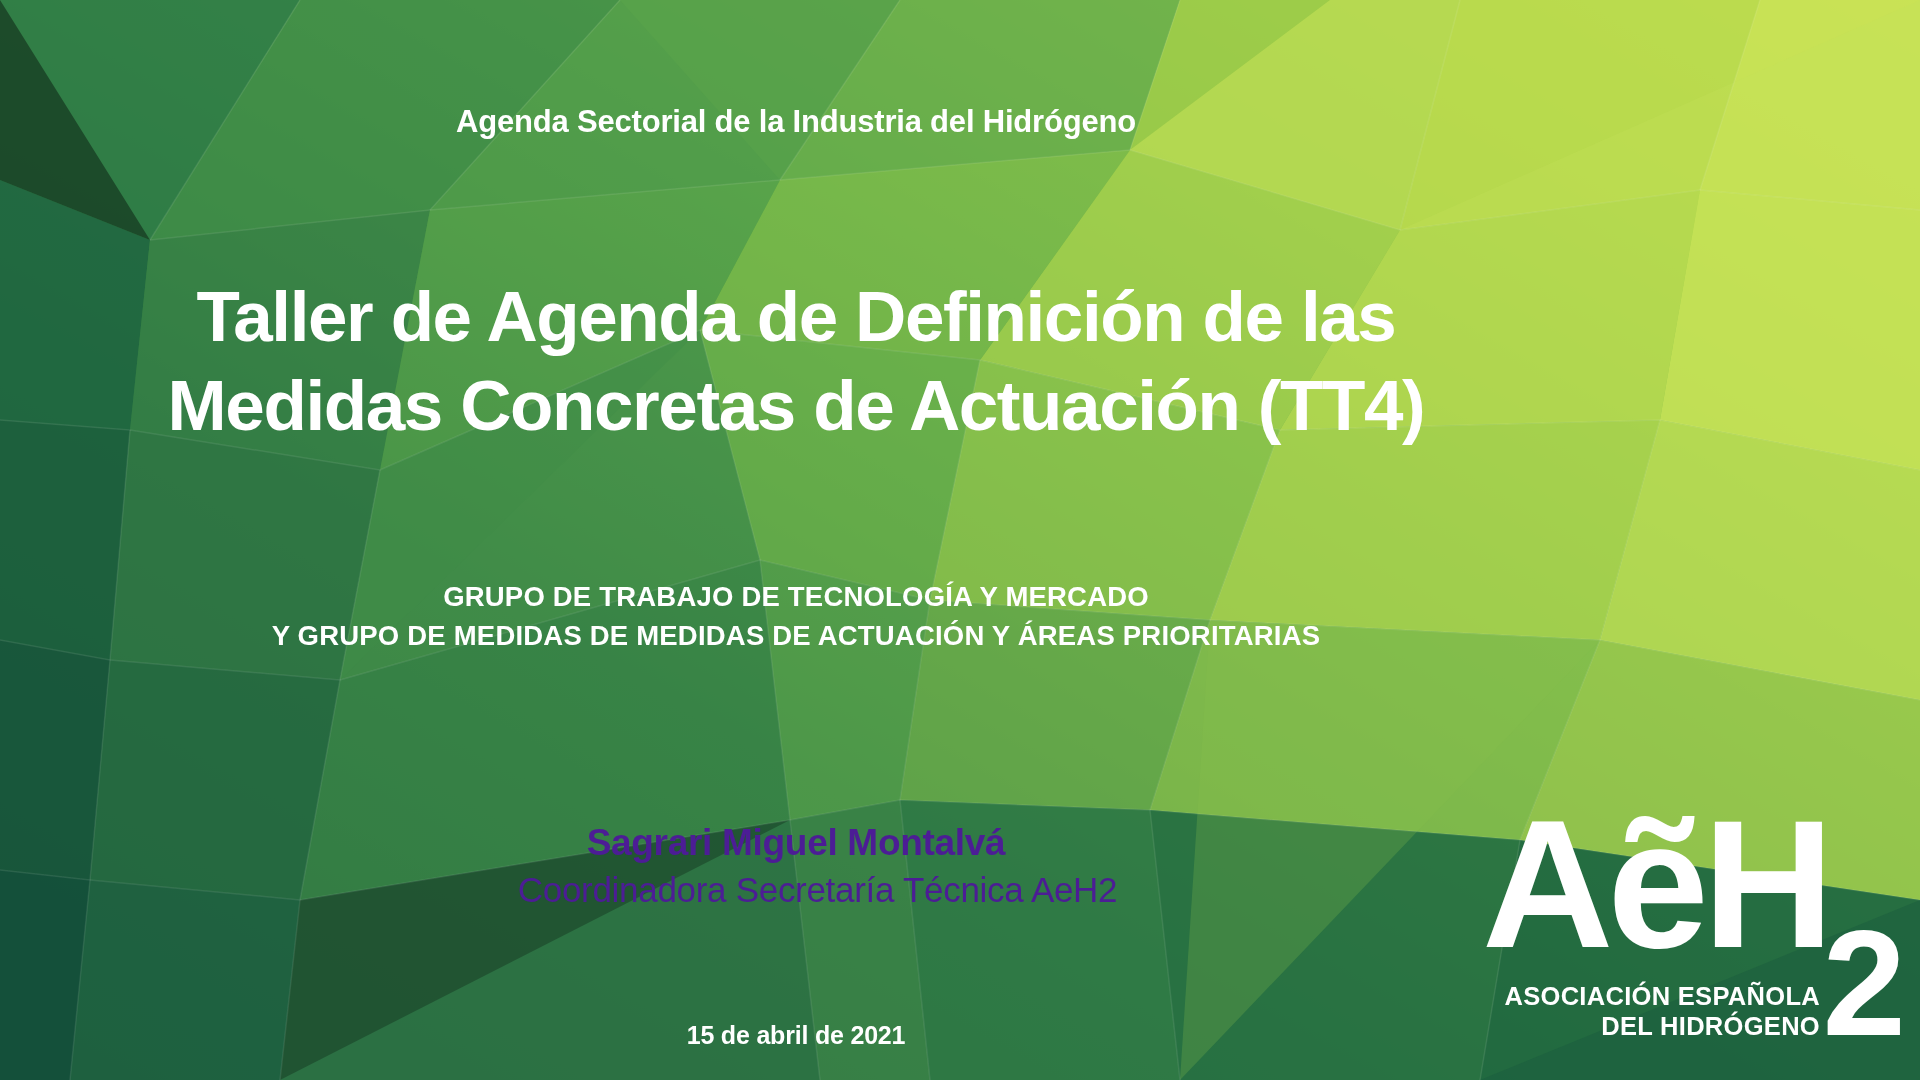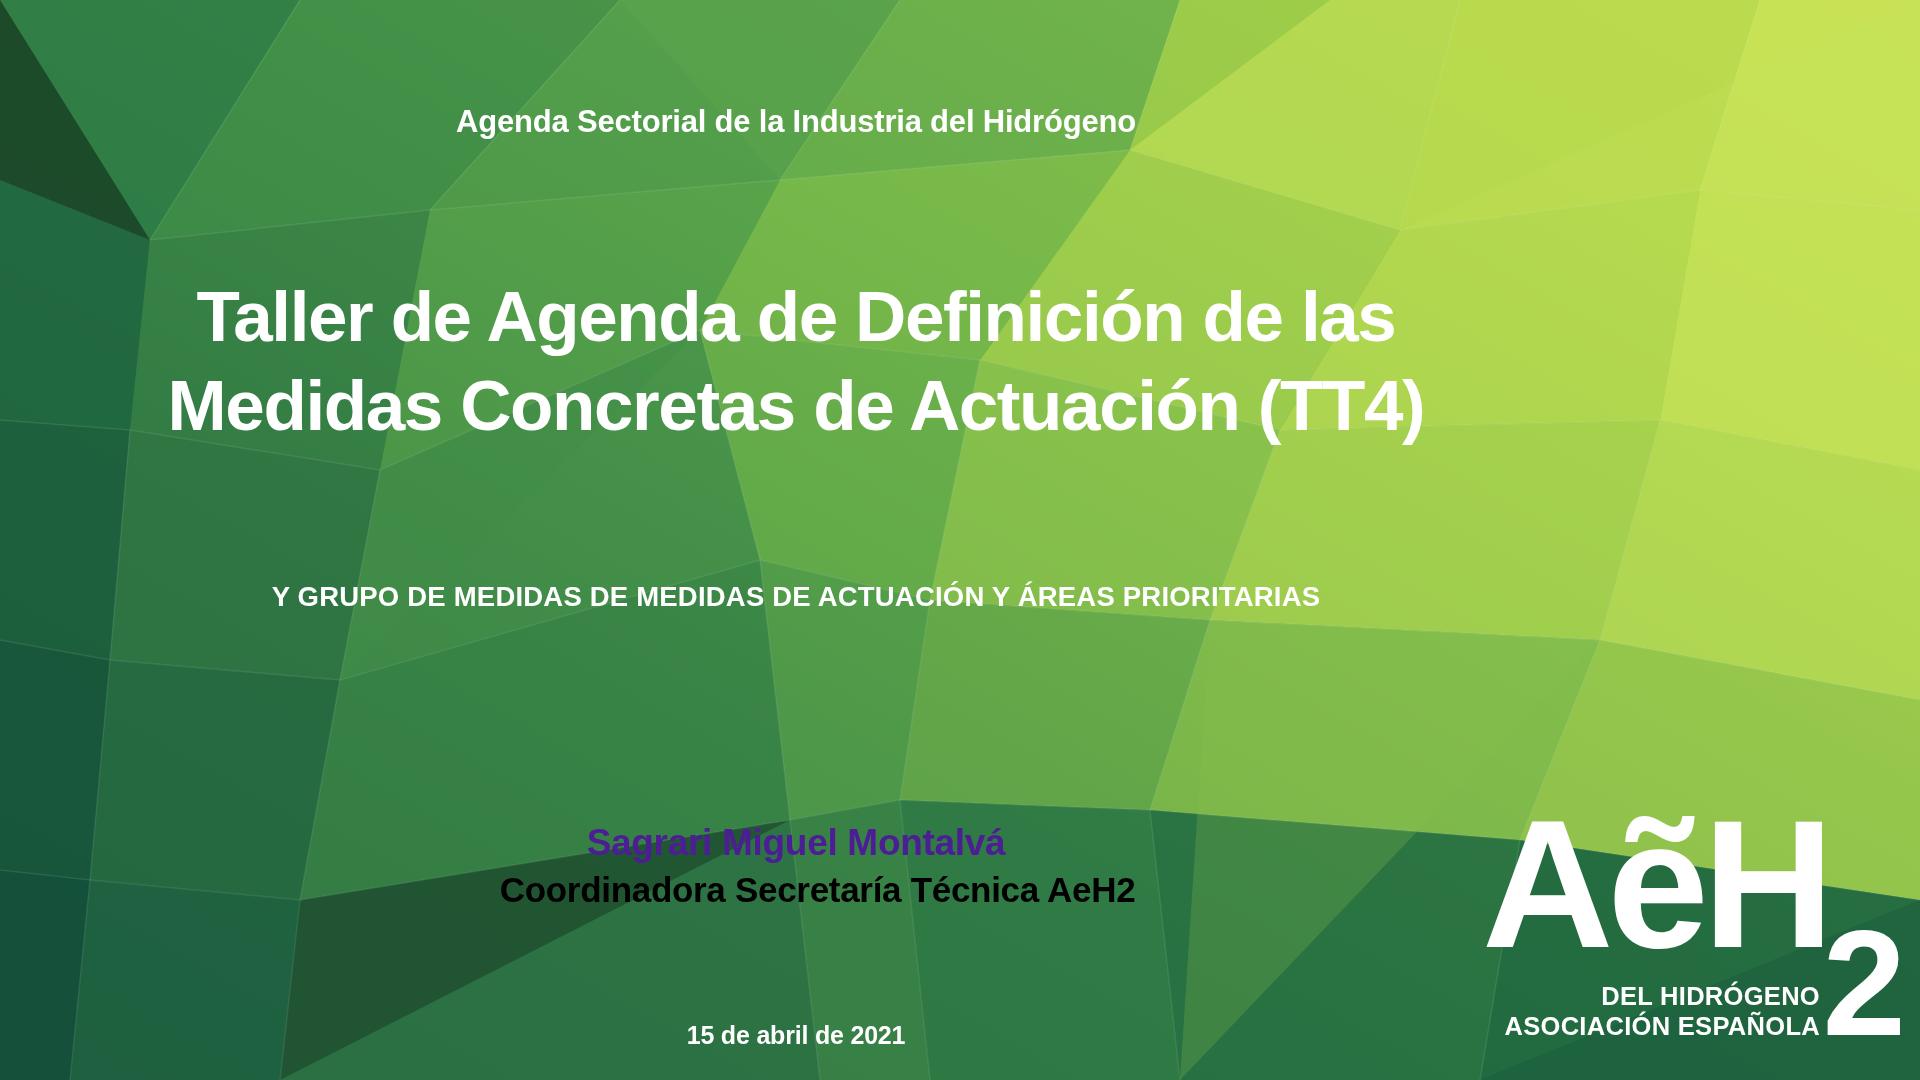--- a/index.html
+++ b/index.html
@@ -88,23 +88,23 @@
   }
   .presenter-name {
     color: #4c1d95;
     font-size: 37px;
     font-weight: bold;
     line-height: 1.33;
     letter-spacing: -0.3px;
     white-space: nowrap;
   }
   .presenter-role {
-    color: #000000;
+    color: #4c1d95;
     font-size: 35px;
-    font-weight: bold;
+    font-weight: normal;
     line-height: 1.33;
     letter-spacing: -0.3px;
     white-space: nowrap;
     padding-left: 43px;
   }
 
   
   .date-line {
     position: absolute;
     top: 1021px;
@@ -241,33 +241,34 @@
   <div class="content">
 
     <div class="eyebrow">Agenda Sectorial de la Industria del Hidrógeno</div>
 
     <div class="title-block">
       <div class="title-line">Taller de Agenda de Definición de las</div>
       <div class="title-line">Medidas Concretas de Actuación (TT4)</div>
     </div>
 
     <div class="subtitle-block">
+      <div class="subtitle-line">GRUPO DE TRABAJO DE TECNOLOGÍA Y MERCADO</div>
       <div class="subtitle-line">Y GRUPO DE MEDIDAS DE MEDIDAS DE ACTUACIÓN Y ÁREAS PRIORITARIAS</div>
     </div>
 
     <div class="presenter-block">
       <div class="presenter-name">Sagrari Miguel Montalvá</div>
       <div class="presenter-role">Coordinadora Secretaría Técnica AeH2</div>
     </div>
 
     <div class="date-line">15 de abril de 2021</div>
 
     <div class="logo">
       <div class="logo-mark">AẽH</div>
       <div class="logo-sub2">2</div>
       <div class="logo-tagline">
+        <div>ASOCIACIÓN ESPAÑOLA</div>
         <div>DEL HIDRÓGENO</div>
-        <div>ASOCIACIÓN ESPAÑOLA</div>
       </div>
     </div>
 
   </div>
 </div>
 
 </body></html>

